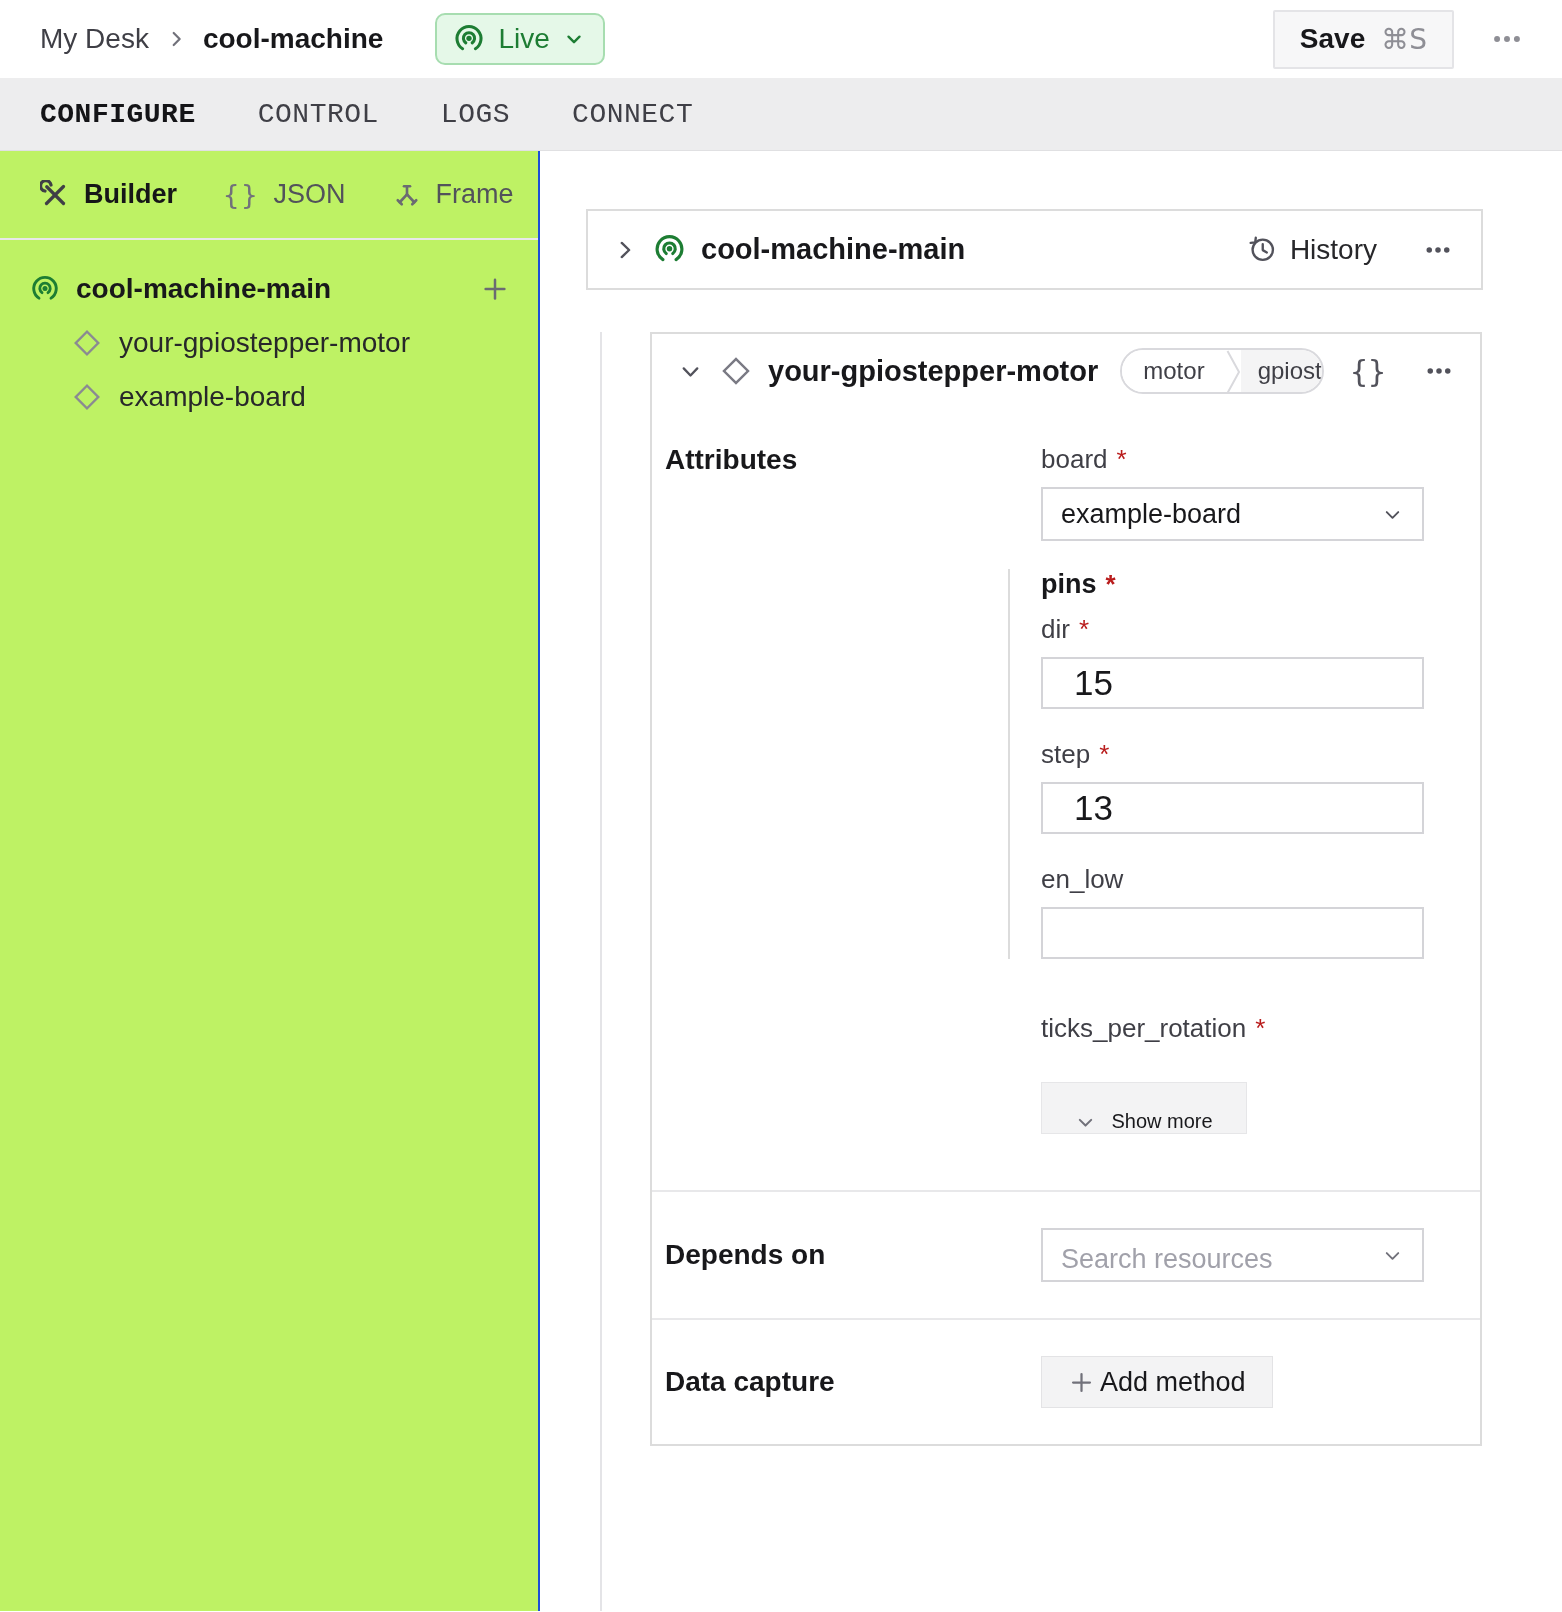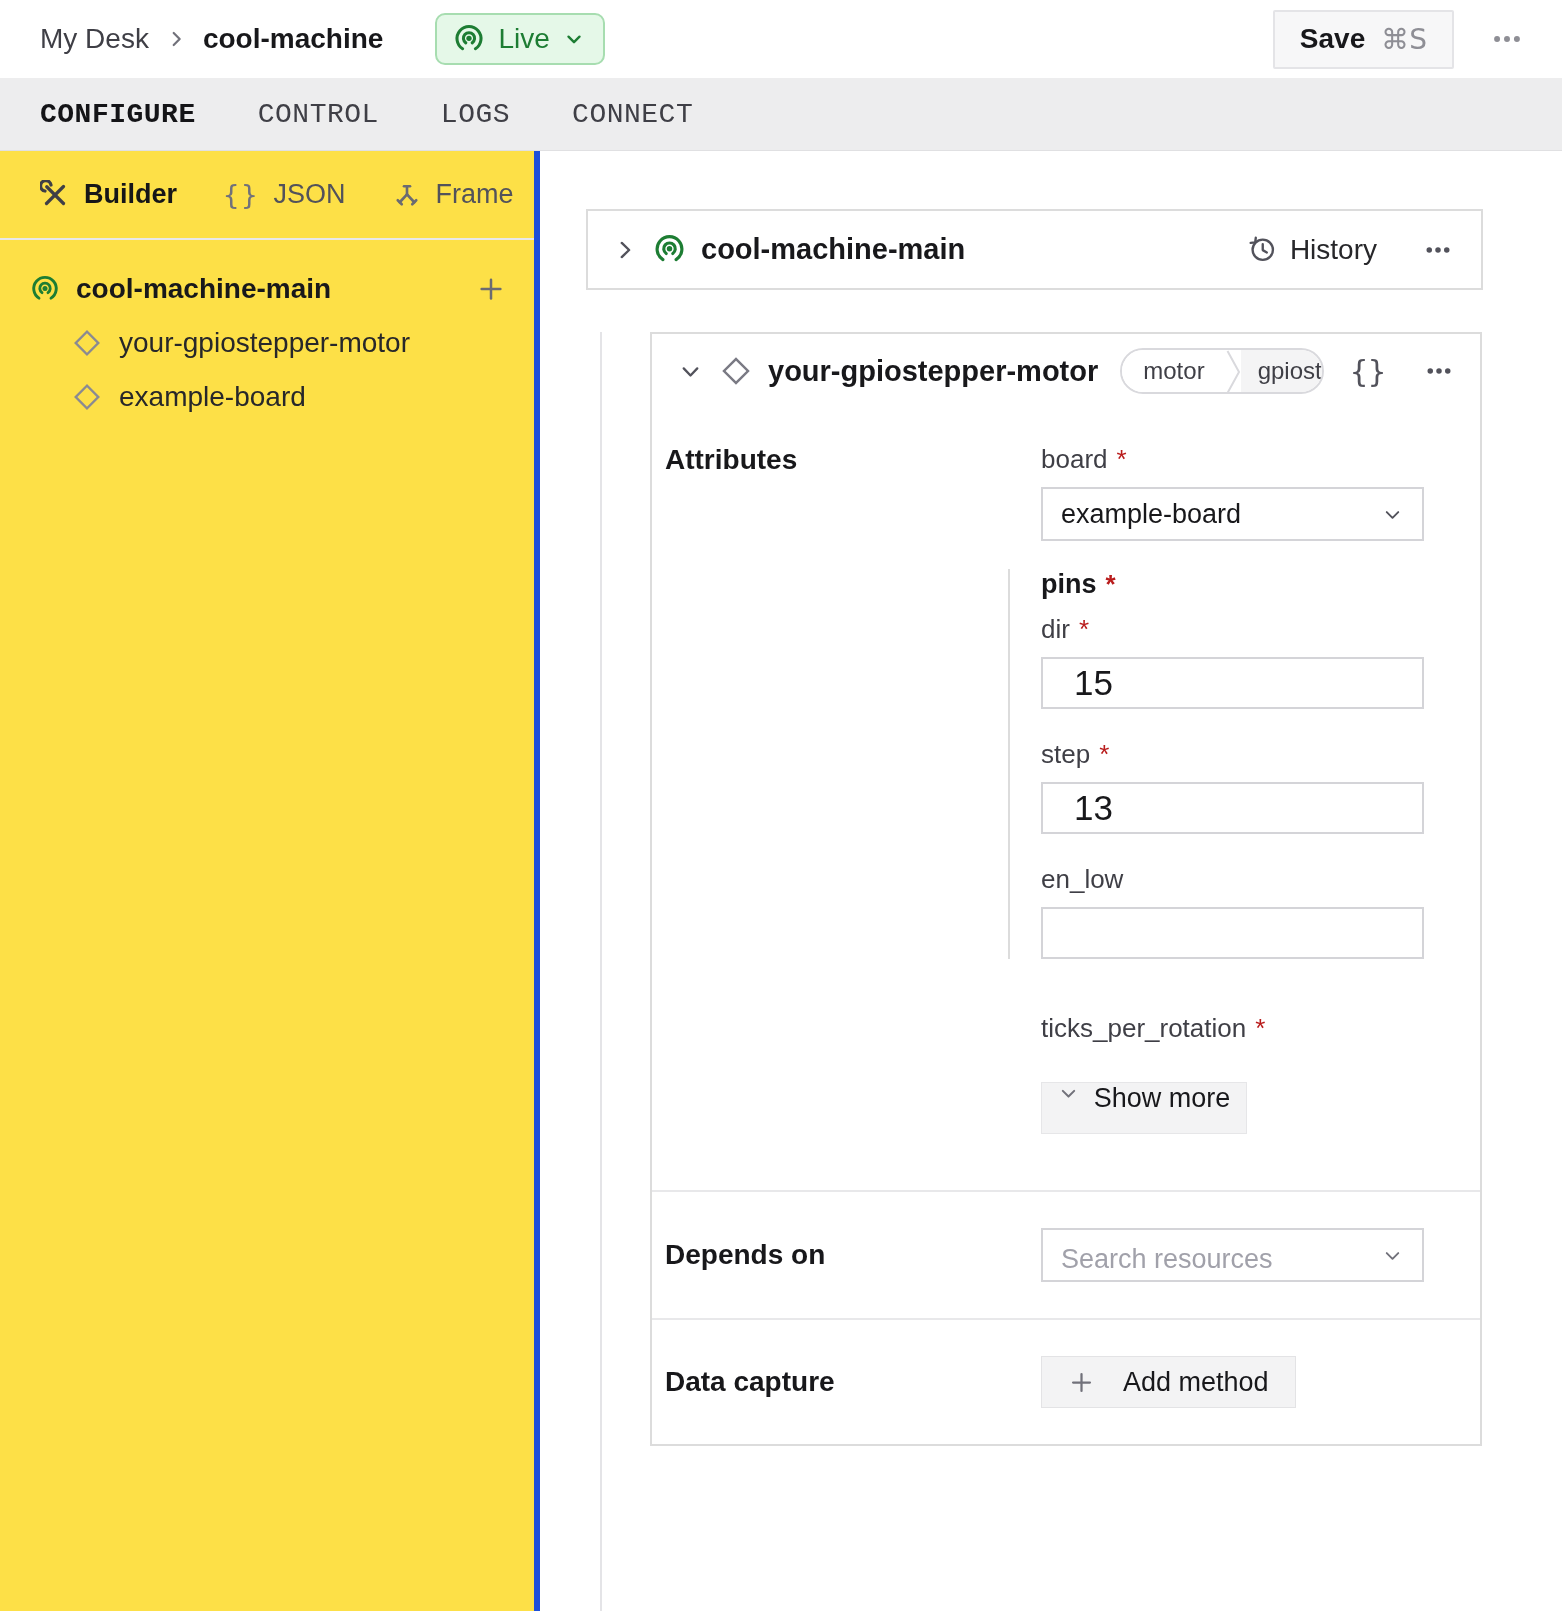--- a/index.html
+++ b/index.html
@@ -27,21 +27,21 @@
   
   .tabbar { height:73px; background:#ededee; border-bottom:1px solid #e0e0e2;
     display:flex; align-items:center; gap:62px; padding-left:40px;
     font-family:Liberation Mono, monospace; font-size:28px; color:#3f3f46; }
   .tab { cursor:pointer; letter-spacing:0.5px; }
   .tab.active { font-weight:700; color:#141417; }
 
   
   .page-body { display:flex; height:1460px; }
 
-  .sidebar { width:540px; background:#fde047; border-right:6px solid #1d4ed8; }
+  .sidebar { width:540px; background:#bef264; border-right:2px solid #1d4ed8; }
   .sidebar-tabs { height:89px; display:flex; align-items:center; gap:46px;
     padding-left:40px; border-bottom:2px solid #e8e8ea; }
   .stab { display:flex; align-items:center; gap:14px; font-size:27px; color:#52525b; cursor:pointer; }
   .stab.active .stab-label { font-weight:700; color:#161618; }
   .stab-braces { font-family:"DejaVu Sans Mono", monospace; color:#71717a; letter-spacing:2px; font-size:27px; }
 
   .tree { padding:22px 28px 0 30px; }
   .tree-root-row { display:flex; align-items:center; height:54px; cursor:pointer; }
   .tree-root-label { margin-left:16px; font-size:28px; font-weight:600; color:#18181b; }
   .tree-plus { margin-left:auto; cursor:pointer; }
@@ -85,31 +85,31 @@
     font-size:27px; color:#18181b; cursor:pointer; }
   .select-box .ph { color:#a1a1aa;margin-top:8px; }
 
   .pins-group { margin-left:-33px; border-left:2px solid #dcdcdc; padding-left:31px; margin-top:28px; }
   .pins-title { display:flex; gap:9px; font-size:27px; font-weight:700; color:#18181b; margin-bottom:14px; }
   .field { margin-bottom:30px; }
   .field:last-child { margin-bottom:0; }
 
   .ticks-block { margin-top:54px; }
   .show-more-btn { margin-top:38px; width:206px; height:52px; background:#f3f3f4;
-    border:1px solid #e6e6e8; display:flex; align-items:flex-start; justify-content:center;
-    gap:15px; font-size:27px; color:#18181b; cursor:pointer; }
+    border:1px solid #e6e6e8; display:flex; align-items:flex-end; justify-content:center;
+    gap:15px; font-size:20px; color:#18181b; cursor:pointer; }
   .attr-bottom-pad { height:56px; }
 
   .divider { border-top:2px solid #e8e8ea; }
 
   .row-section { display:flex; align-items:center; padding:0 56px 0 13px; }
   .row-depends { height:126px; }
   .row-capture { height:124px; }
   .add-method-btn { height:52px; padding:0 26px; background:#f3f3f4; border:1px solid #e3e3e5;
-    display:flex; align-items:center; gap:28px; font-size:27px; color:#18181b; cursor:pointer; }
+    display:flex; align-items:center; gap:5px; font-size:27px; color:#18181b; cursor:pointer; }
 </style>
 </head>
 <body>
 
 <header class="header">
   <span class="crumb-root">My Desk</span>
   <span class="crumb-sep">
     <svg width="22" height="22" viewBox="0 0 24 24" fill="none" stroke="#71717a" stroke-width="2.4" stroke-linecap="round" stroke-linejoin="round">
         <path d="M9.5 5.5 L16 12 L9.5 18.5"></path>
       </svg>

